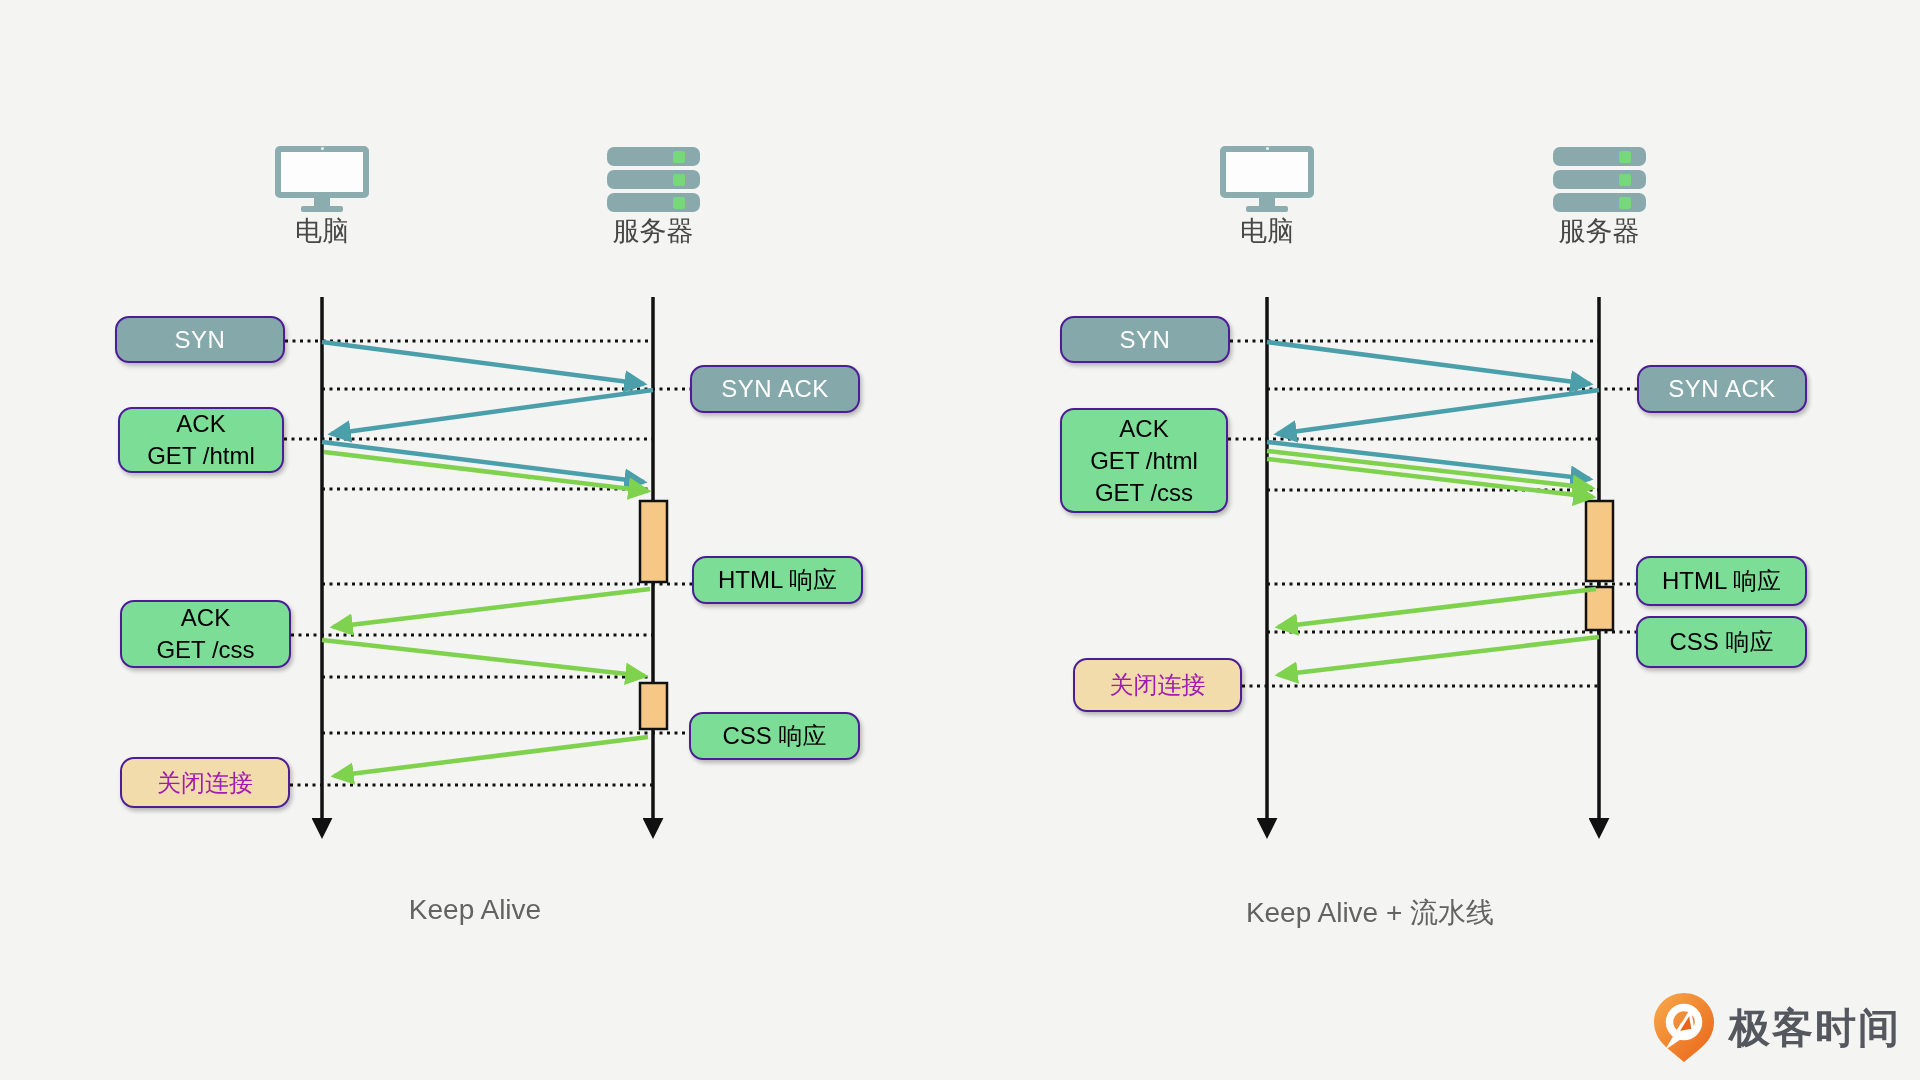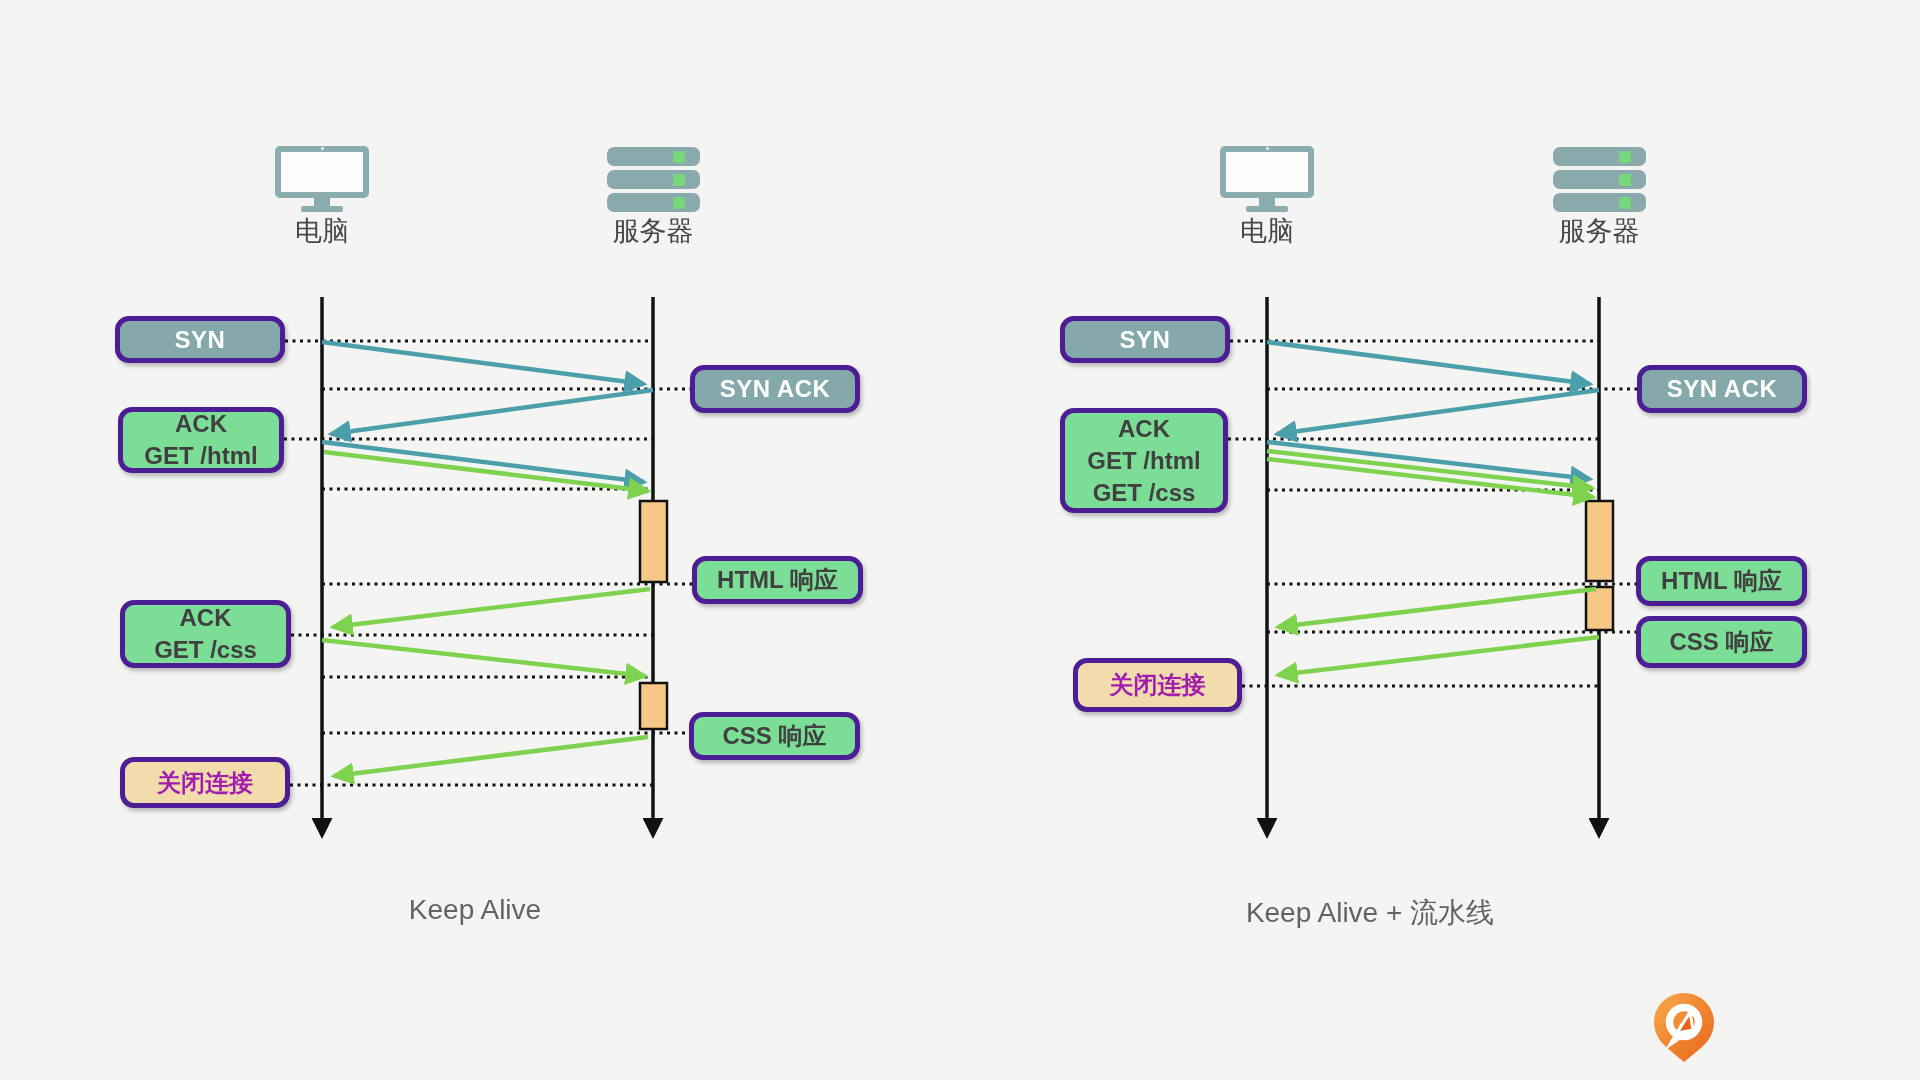--- a/index.html
+++ b/index.html
@@ -6,27 +6,27 @@
   body {
     width:1920px; height:1080px; position:relative; overflow:hidden;
     background:#f4f4f2;
     font-family:"Liberation Sans", sans-serif;
   }
   .layer { position:absolute; left:0; top:0; }
   
   .box {
     position:absolute; box-sizing:border-box;
     display:flex; flex-direction:column; justify-content:center; align-items:center;
-    border:5px solid #4c1d95; border-radius:14px;
-    font-weight:bold; font-size:24px; line-height:32px; text-align:center;
+    border:2px solid #4c1d95; border-radius:14px;
+    font-weight:normal; font-size:24px; line-height:32px; text-align:center;
     box-shadow:2px 3px 4px rgba(0,0,0,.25);
     z-index:3;
   }
   .box.gray  { background:#85a8ab; color:#ffffff; letter-spacing:.5px; }
-  .box.green { background:#7cdd96; color:#404040; }
+  .box.green { background:#7cdd96; color:#000000; }
   .box.tan   { background:#f2dcab; color:#a21caf; }
   
   .actor { position:absolute; width:160px; display:flex; flex-direction:column; align-items:center; z-index:3; }
   .actor-label { margin-top:1px; font-size:27px; color:#474747; }
   
   .monitor { position:relative; width:94px; height:66px; }
   .monitor-screen { box-sizing:border-box; width:94px; height:52px; background:#fdfdfd; border:6px solid #8cadb0; border-radius:5px; }
   .monitor-cam { position:absolute; top:1px; left:46px; width:3px; height:3px; background:#f4f4f2; border-radius:50%; }
   .monitor-neck { position:absolute; left:39px; top:52px; width:16px; height:9px; background:#8cadb0; }
   .monitor-base { position:absolute; left:26px; top:60px; width:42px; height:6px; background:#8cadb0; border-radius:2px; }
@@ -194,13 +194,14 @@
       <linearGradient id="lg-orange" x1="0" y1="0" x2="1" y2="1">
         <stop offset="0" stop-color="#f8a94b"></stop>
         <stop offset="1" stop-color="#e96418"></stop>
       </linearGradient>
     </defs>
     <path d="M32 1 C15.4 1 2 14 2 30 C2 42 8.5 51 17.5 58 L32 70 L46.5 58 C55.5 51 62 42 62 30 C62 14 48.6 1 32 1 Z" fill="url(#lg-orange)"></path>
     <circle cx="32" cy="30" r="14.5" fill="none" stroke="#ffffff" stroke-width="7.5"></circle>
     <path d="M13 58 L29 31 L38 41 Z" fill="#ffffff"></path>
     <path d="M25 41 L38 20 L41 38 Z" fill="#e96418" stroke="#ffffff" stroke-width="3"></path>
   </svg>
+  <span class="logo-text">极客时间</span>
 </div>
 
 </body></html>

